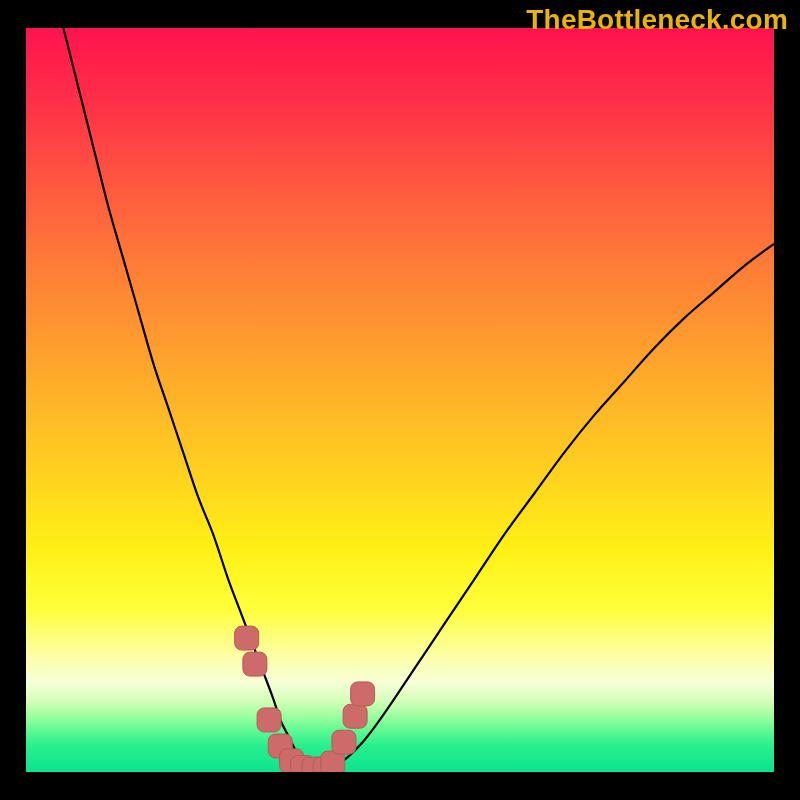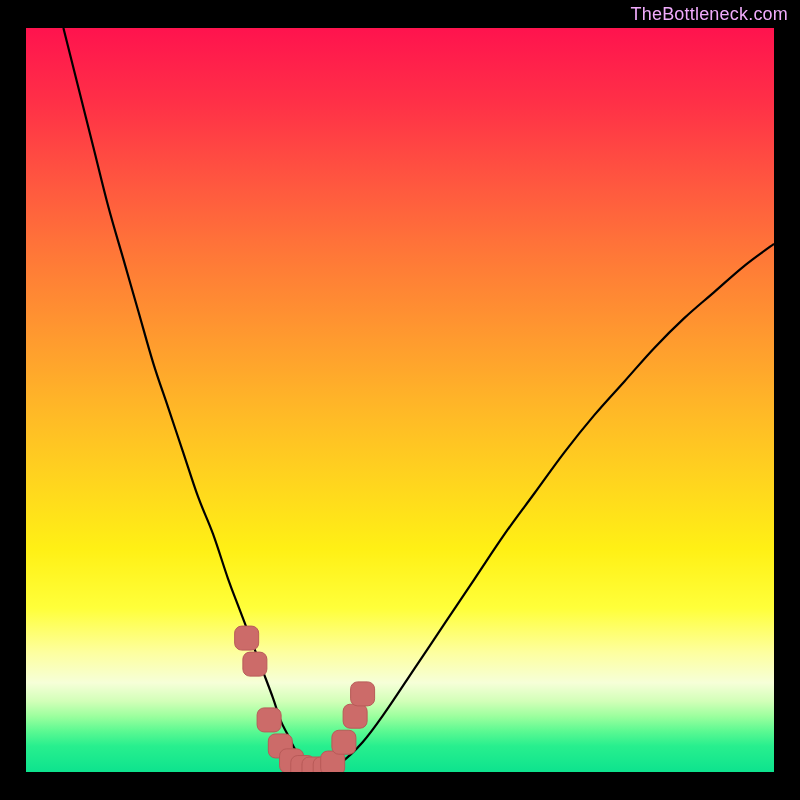--- a/index.html
+++ b/index.html
@@ -24,23 +24,23 @@
     top: 28px;
     width: 748px;
     height: 744px;
     overflow: hidden;
   }
   .watermark {
     position: absolute;
     top: 4px;
     right: 12px;
     font-family: Arial, Helvetica, sans-serif;
-    font-size: 18px;
-    font-weight: 400;
-    color: #f0abfc;
+    font-size: 28px;
+    font-weight: 700;
+    color: #eab308;
     letter-spacing: 0.2px;
   }
   svg { display: block; }
 </style>
 </head>
 <body>
 
 <div class="frame">
   <div class="plot-area">
     <svg id="plot-svg" width="748" height="744" viewBox="0 0 748 744">

